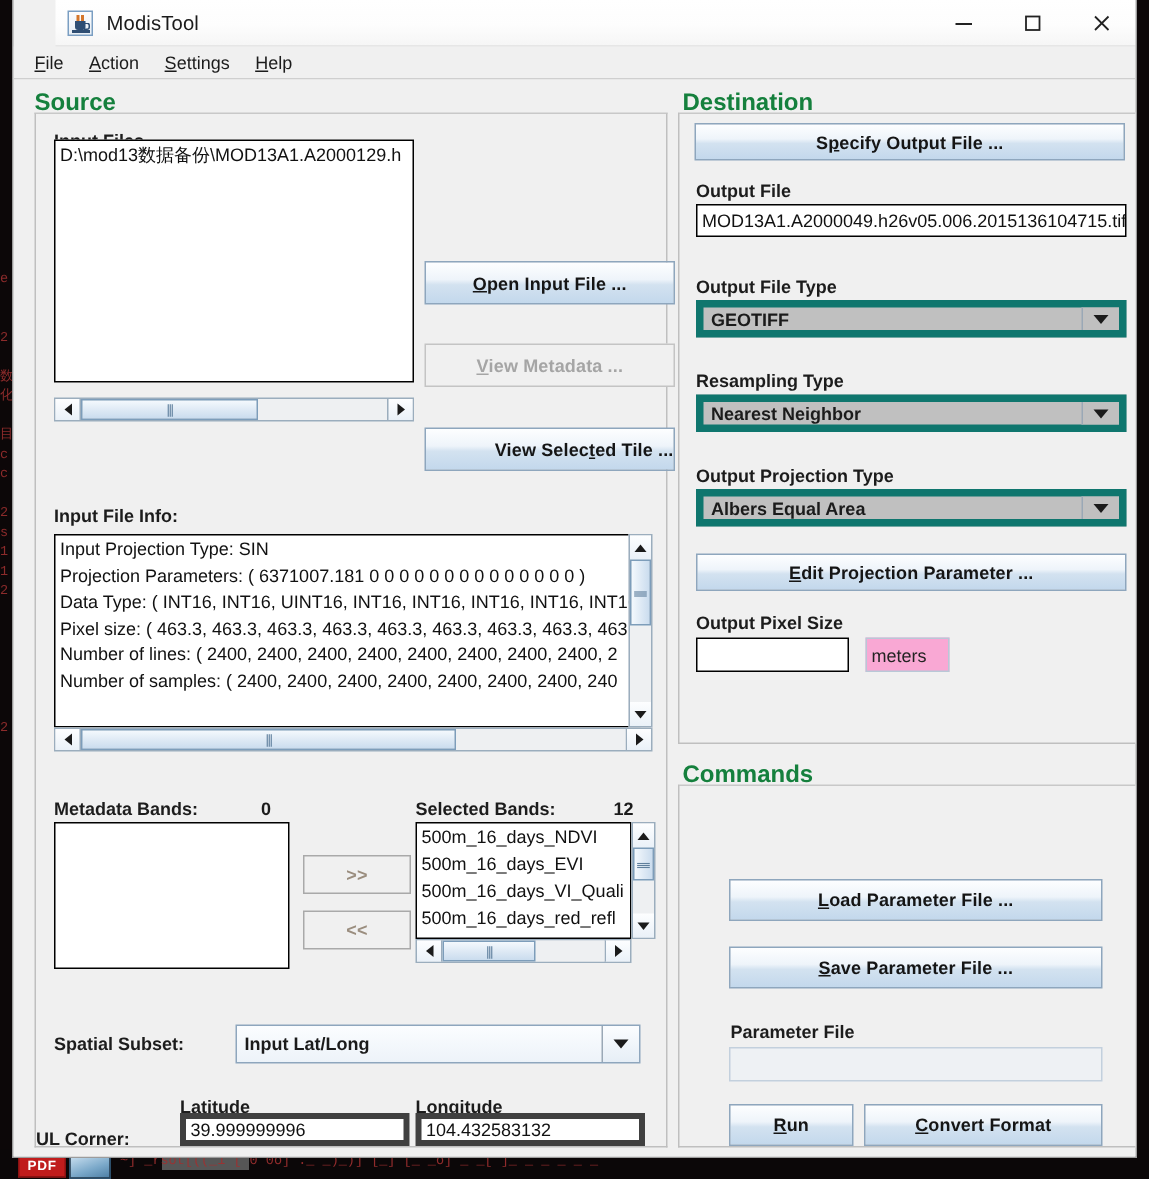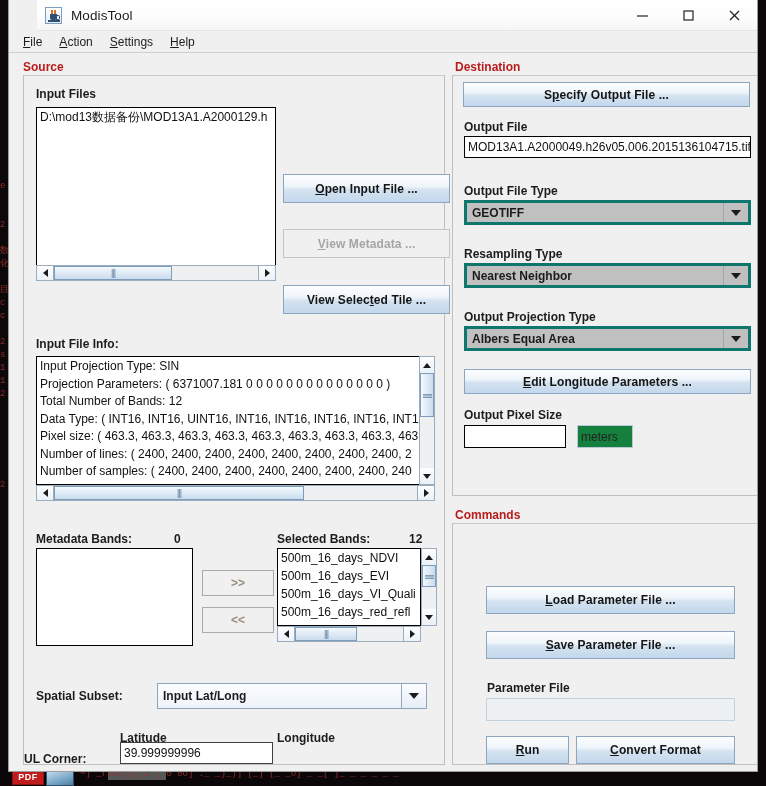--- a/index.html
+++ b/index.html
@@ -178,23 +178,23 @@
 
   
   #content {
     position: relative;
     height: 720px;
     background: #f0f0f0;
   }
 
   .titled-panel-label {
     position: absolute;
-    font-size: 12px;
-    font-weight: bold;
-    color: #b91c1c;
+    font-size: 16px;
+    font-weight: bold;
+    color: #15803d;
   }
   .panel-box {
     position: absolute;
     border: 1px solid #bfbfbf;
     border-top: 1px solid #c8c8c8;
     background: #f0f0f0;
     box-sizing: border-box;
   }
 
   .field-label {
@@ -246,25 +246,25 @@
     display: flex;
     align-items: center;
     overflow: hidden;
     white-space: nowrap;
   }
   .textfield.readonly-empty {
     border: 1px solid #c3d0dd;
     background: #eef1f4;
   }
   .textfield.thinborder {
-    border: 1px solid #404040;
+    border: 4px solid #404040;
   }
   .textfield.meters {
     border: 1px solid #b9c8d7;
-    background: #15803d;
+    background: #f9a8d4;
     color: #232323;
     justify-content: flex-start;
   }
 
   .listbox {
     position: absolute;
     box-sizing: border-box;
     background: #ffffff;
     border: 1px solid #000000;
     overflow: hidden;
@@ -274,21 +274,21 @@
     color: #111;
     padding: 1px 2px 1px 3px;
     white-space: nowrap;
     line-height: 16px;
   }
 
   
   .combo {
     position: absolute;
     box-sizing: border-box;
-    border: 3px solid #0f766e;
+    border: 5px solid #0f766e;
     background: #c0c0c0;
     display: flex;
     align-items: center;
     font-size: 12px;
     font-weight: bold;
     color: #1b1b1b;
     padding-left: 5px;
   }
   .combo.light {
     background: linear-gradient(180deg,#fbfdff 0%,#edf3f9 100%);
@@ -487,21 +487,21 @@
     <div class="menu-item"><span class="mn">S</span><span>ettings</span></div>
     <div class="menu-item"><span class="mn">H</span><span>elp</span></div>
   </div>
 
   <div id="content">
 
     <div class="titled-panel-label" style="left:14px; top:7px;">Source</div>
     <div class="panel-box" style="left:14px; top:22px; width:422px; height:690px;"></div>
 
     <div class="field-label" style="left:27px; top:34px;">Input Files</div>
-    <div class="listbox" style="left:27px; top:54px; width:240px; height:162px;">
+    <div class="listbox" style="left:27px; top:40px; width:240px; height:162px;">
       <div class="list-item-row">D:\mod13数据备份\MOD13A1.A2000129.h</div>
     </div>
     <div class="hscroll" style="left:27px; top:212px; width:240px;">
       <div class="sb-btn">
           <div class="tri-left"></div>
         </div>
       <div class="sb-track">
         <div class="sb-thumb" style="left:0; width:118px;">
             <span class="grip">|||</span>
           </div>
@@ -514,31 +514,30 @@
     <div class="swing-btn" style="left:274px; top:121px; width:167px; height:29px;">
       <span></span>
         <span class="mn">O</span>
         <span>pen Input File ...</span>
     </div>
     <div class="swing-btn disabled" style="left:274px; top:176px; width:167px; height:29px;">
       <span></span>
         <span class="mn">V</span>
         <span>iew Metadata ...</span>
     </div>
-    <div class="swing-btn" style="left:274px; top:232px; width:167px; height:29px;">
+    <div class="swing-btn" style="left:274px; top:232px; width:167px; height:29px;justify-content:flex-end;">
       <span>View Selec</span>
         <span class="mn">t</span>
         <span>ed Tile  ...</span>
     </div>
 
     <div class="field-label" style="left:27px; top:284px;">Input File Info:</div>
     <div class="info-area" style="left:27px; top:303px; width:391px; height:129px;">
       <div class="info-line">Input Projection Type: SIN</div>
       <div class="info-line">Projection Parameters: ( 6371007.181 0 0 0 0 0 0 0 0 0 0 0 0 0 0 )</div>
-      <div class="info-line">Total Number of Bands: 12</div>
       <div class="info-line">Data Type: ( INT16, INT16, UINT16, INT16, INT16, INT16, INT16, INT16</div>
       <div class="info-line">Pixel size: ( 463.3, 463.3, 463.3, 463.3, 463.3, 463.3, 463.3, 463.3, 463</div>
       <div class="info-line">Number of lines: ( 2400, 2400, 2400, 2400, 2400, 2400, 2400, 2400, 2</div>
       <div class="info-line">Number of samples: ( 2400, 2400, 2400, 2400, 2400, 2400, 2400, 240</div>
     </div>
     <div class="vscroll" style="left:410px; top:303px; height:129px;">
       <div class="sb-btn-v">
           <div class="tri-up"></div>
         </div>
       <div class="sb-track-v">
@@ -612,20 +611,21 @@
       <span class="arrowbox">
           <span class="caret-down"></span>
         </span>
     </div>
 
     <div class="field-label" style="left:111px; top:678px;">Latitude</div>
     <div class="field-label" style="left:268px; top:678px;">Longitude</div>
 
     <div class="field-label" style="left:15px; top:699px;">UL Corner:</div>
     <div class="textfield thinborder" style="left:111px; top:689px; width:153px; height:22px;">39.999999996</div>
+    <div class="textfield thinborder" style="left:268px; top:689px; width:153px; height:22px;">104.432583132</div>
 
     <div class="titled-panel-label" style="left:446px; top:7px;">Destination</div>
     <div class="panel-box" style="left:443px; top:22px; width:307px; height:421px;"></div>
 
     <div class="swing-btn" style="left:454px; top:29px; width:287px; height:25px;">
       <span>S</span>
         <span class="mn">p</span>
         <span>ecify Output File ...</span>
     </div>
 
@@ -652,21 +652,21 @@
     <div class="combo" style="left:455px; top:273px; width:287px; height:25px;">
       <span>Albers Equal Area</span>
       <span class="arrowbox">
           <span class="caret-down"></span>
         </span>
     </div>
 
     <div class="swing-btn" style="left:455px; top:316px; width:287px; height:25px;">
       <span></span>
         <span class="mn">E</span>
-        <span>dit Longitude Parameters ...</span>
+        <span>dit Projection Parameter ...</span>
     </div>
 
     <div class="field-label" style="left:455px; top:355px;">Output Pixel Size</div>
     <div class="textfield" style="left:455px; top:372px; width:102px; height:23px;"></div>
     <div class="textfield meters" style="left:568px; top:372px; width:56px; height:23px;">meters</div>
 
     <div class="titled-panel-label" style="left:446px; top:455px;">Commands</div>
     <div class="panel-box" style="left:443px; top:470px; width:307px; height:242px;"></div>
 
     <div class="swing-btn" style="left:477px; top:533px; width:249px; height:28px;">

